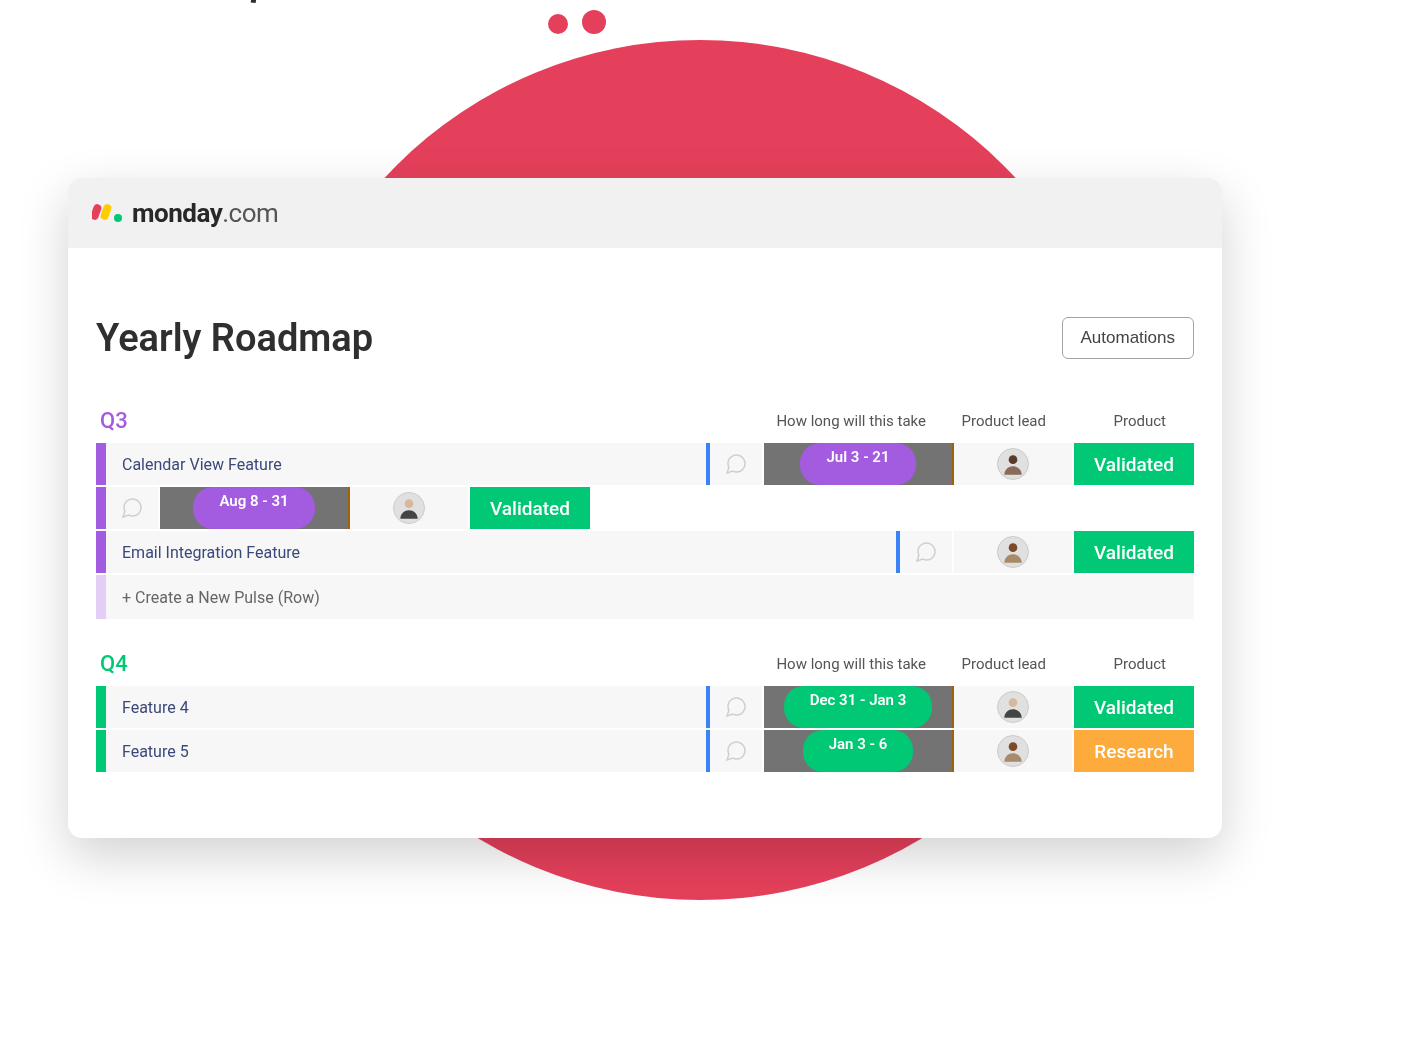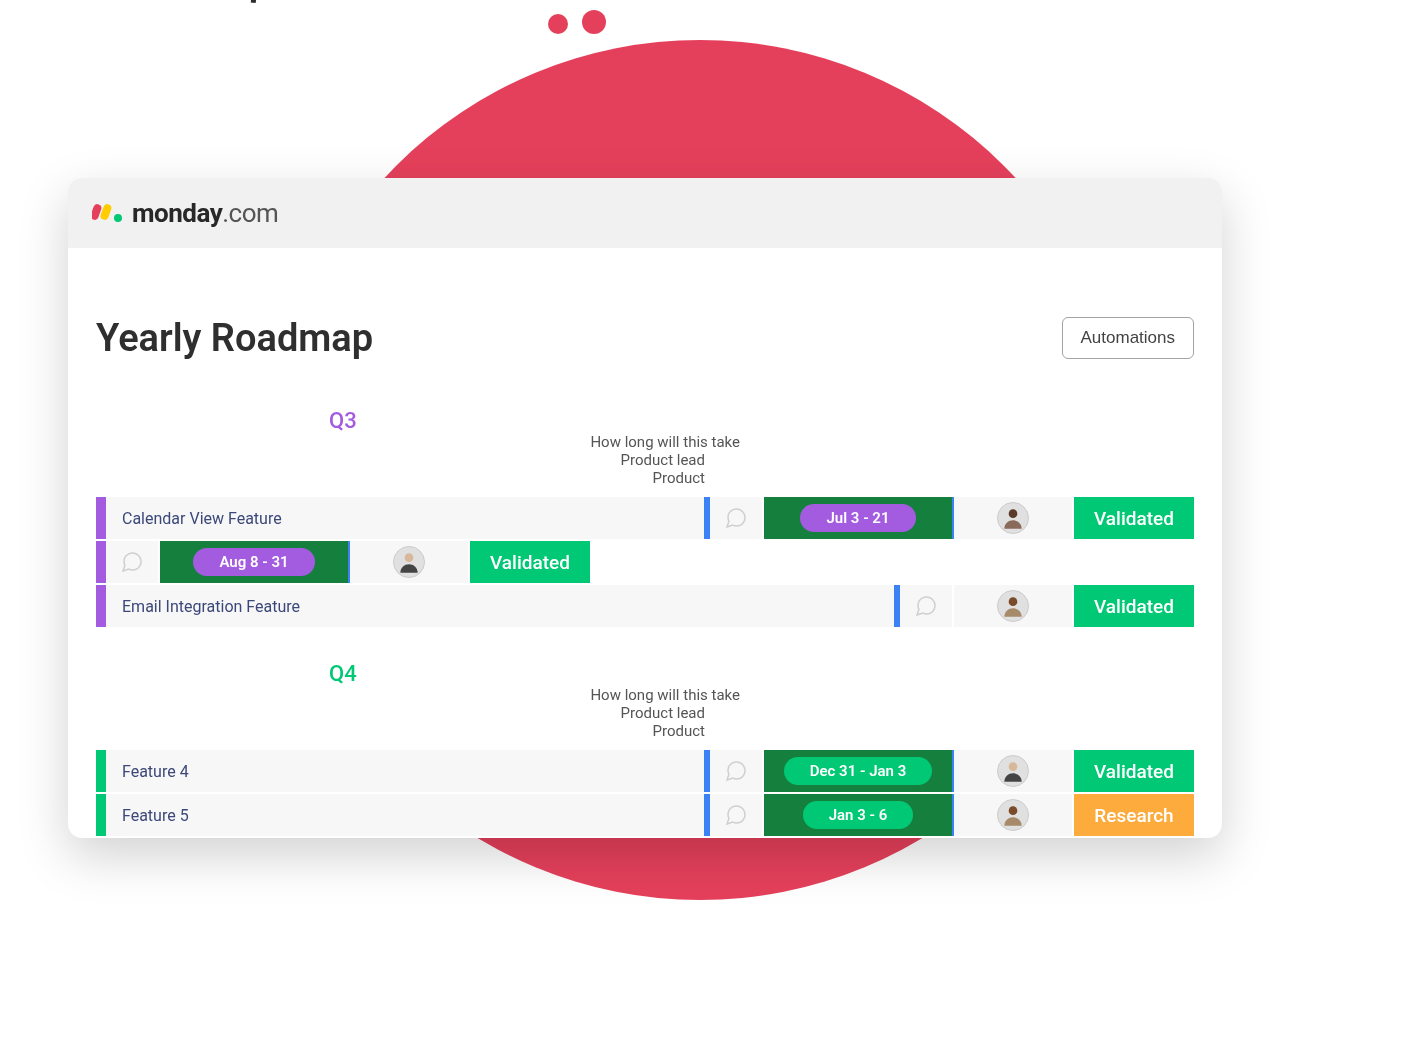--- a/index.html
+++ b/index.html
@@ -126,21 +126,20 @@
       color: #444;
       cursor: pointer;
     }
     .group {
       margin-bottom: 32px;
     }
     .group-header {
       display: flex;
       align-items: center;
       padding-bottom: 10px;
-      flex-direction: column;
     }
     .group-title {
       font-size: 22px;
       font-weight: 500;
       width: 640px;
       padding-left: 4px;
     }
     .group-title.purple { color: #a35be0; }
     .group-title.green { color: #00c875; }
     .col-header {
@@ -164,37 +163,36 @@
     .row-stripe.green { background: #00c875; }
     .row-stripe.purple-light { background: #e4cef5; }
     .row-name {
       flex: 1;
       background: #f7f7f7;
       display: flex;
       align-items: center;
       padding: 0 16px;
       font-size: 16px;
       color: #3b4879;
-      border-right: 6px solid #3b82f6;
+      border-right: 4px solid #3b82f6;
     }
     .row-comment {
       width: 54px;
       background: #f7f7f7;
       display: flex;
       align-items: center;
       justify-content: center;
       border-right: 2px solid #ffffff;
     }
     .row-duration {
       width: 190px;
-      background: #15803d;
-      display: flex;
-      align-items: center;
+      background: #737373;
+      display: flex;
       justify-content: center;
-      border-right: 2px solid #3b82f6;
+      border-right: 2px solid #a16207;
     }
     .duration-pill {
       padding: 5px 26px;
       border-radius: 20px;
       color: #ffffff;
       font-size: 15px;
       font-weight: 600;
     }
     .duration-pill.purple { background: #a35be0; }
     .duration-pill.green { background: #00c875; }
@@ -346,20 +344,24 @@
           <div class="avatar">
             <svg viewBox="0 0 24 24">
                 <circle cx="12" cy="8" r="4" fill="#7a4a2a"></circle>
                 <path d="M4 22c0-5 4-8 8-8s8 3 8 8" fill="#a68a6a"></path>
               </svg>
           </div>
         </div>
         <div class="row-product validated">Validated</div>
       </div>
 
+      <div class="new-row">
+        <div class="row-stripe purple-light"></div>
+        <div class="new-row-text">+ Create a New Pulse (Row)</div>
+      </div>
     </div>
 
     <div class="group">
       <div class="group-header">
         <div class="group-title green">Q4</div>
         <div class="col-header col-duration">How long will this take</div>
         <div class="col-header col-lead">Product lead</div>
         <div class="col-header col-product">Product</div>
       </div>
 

